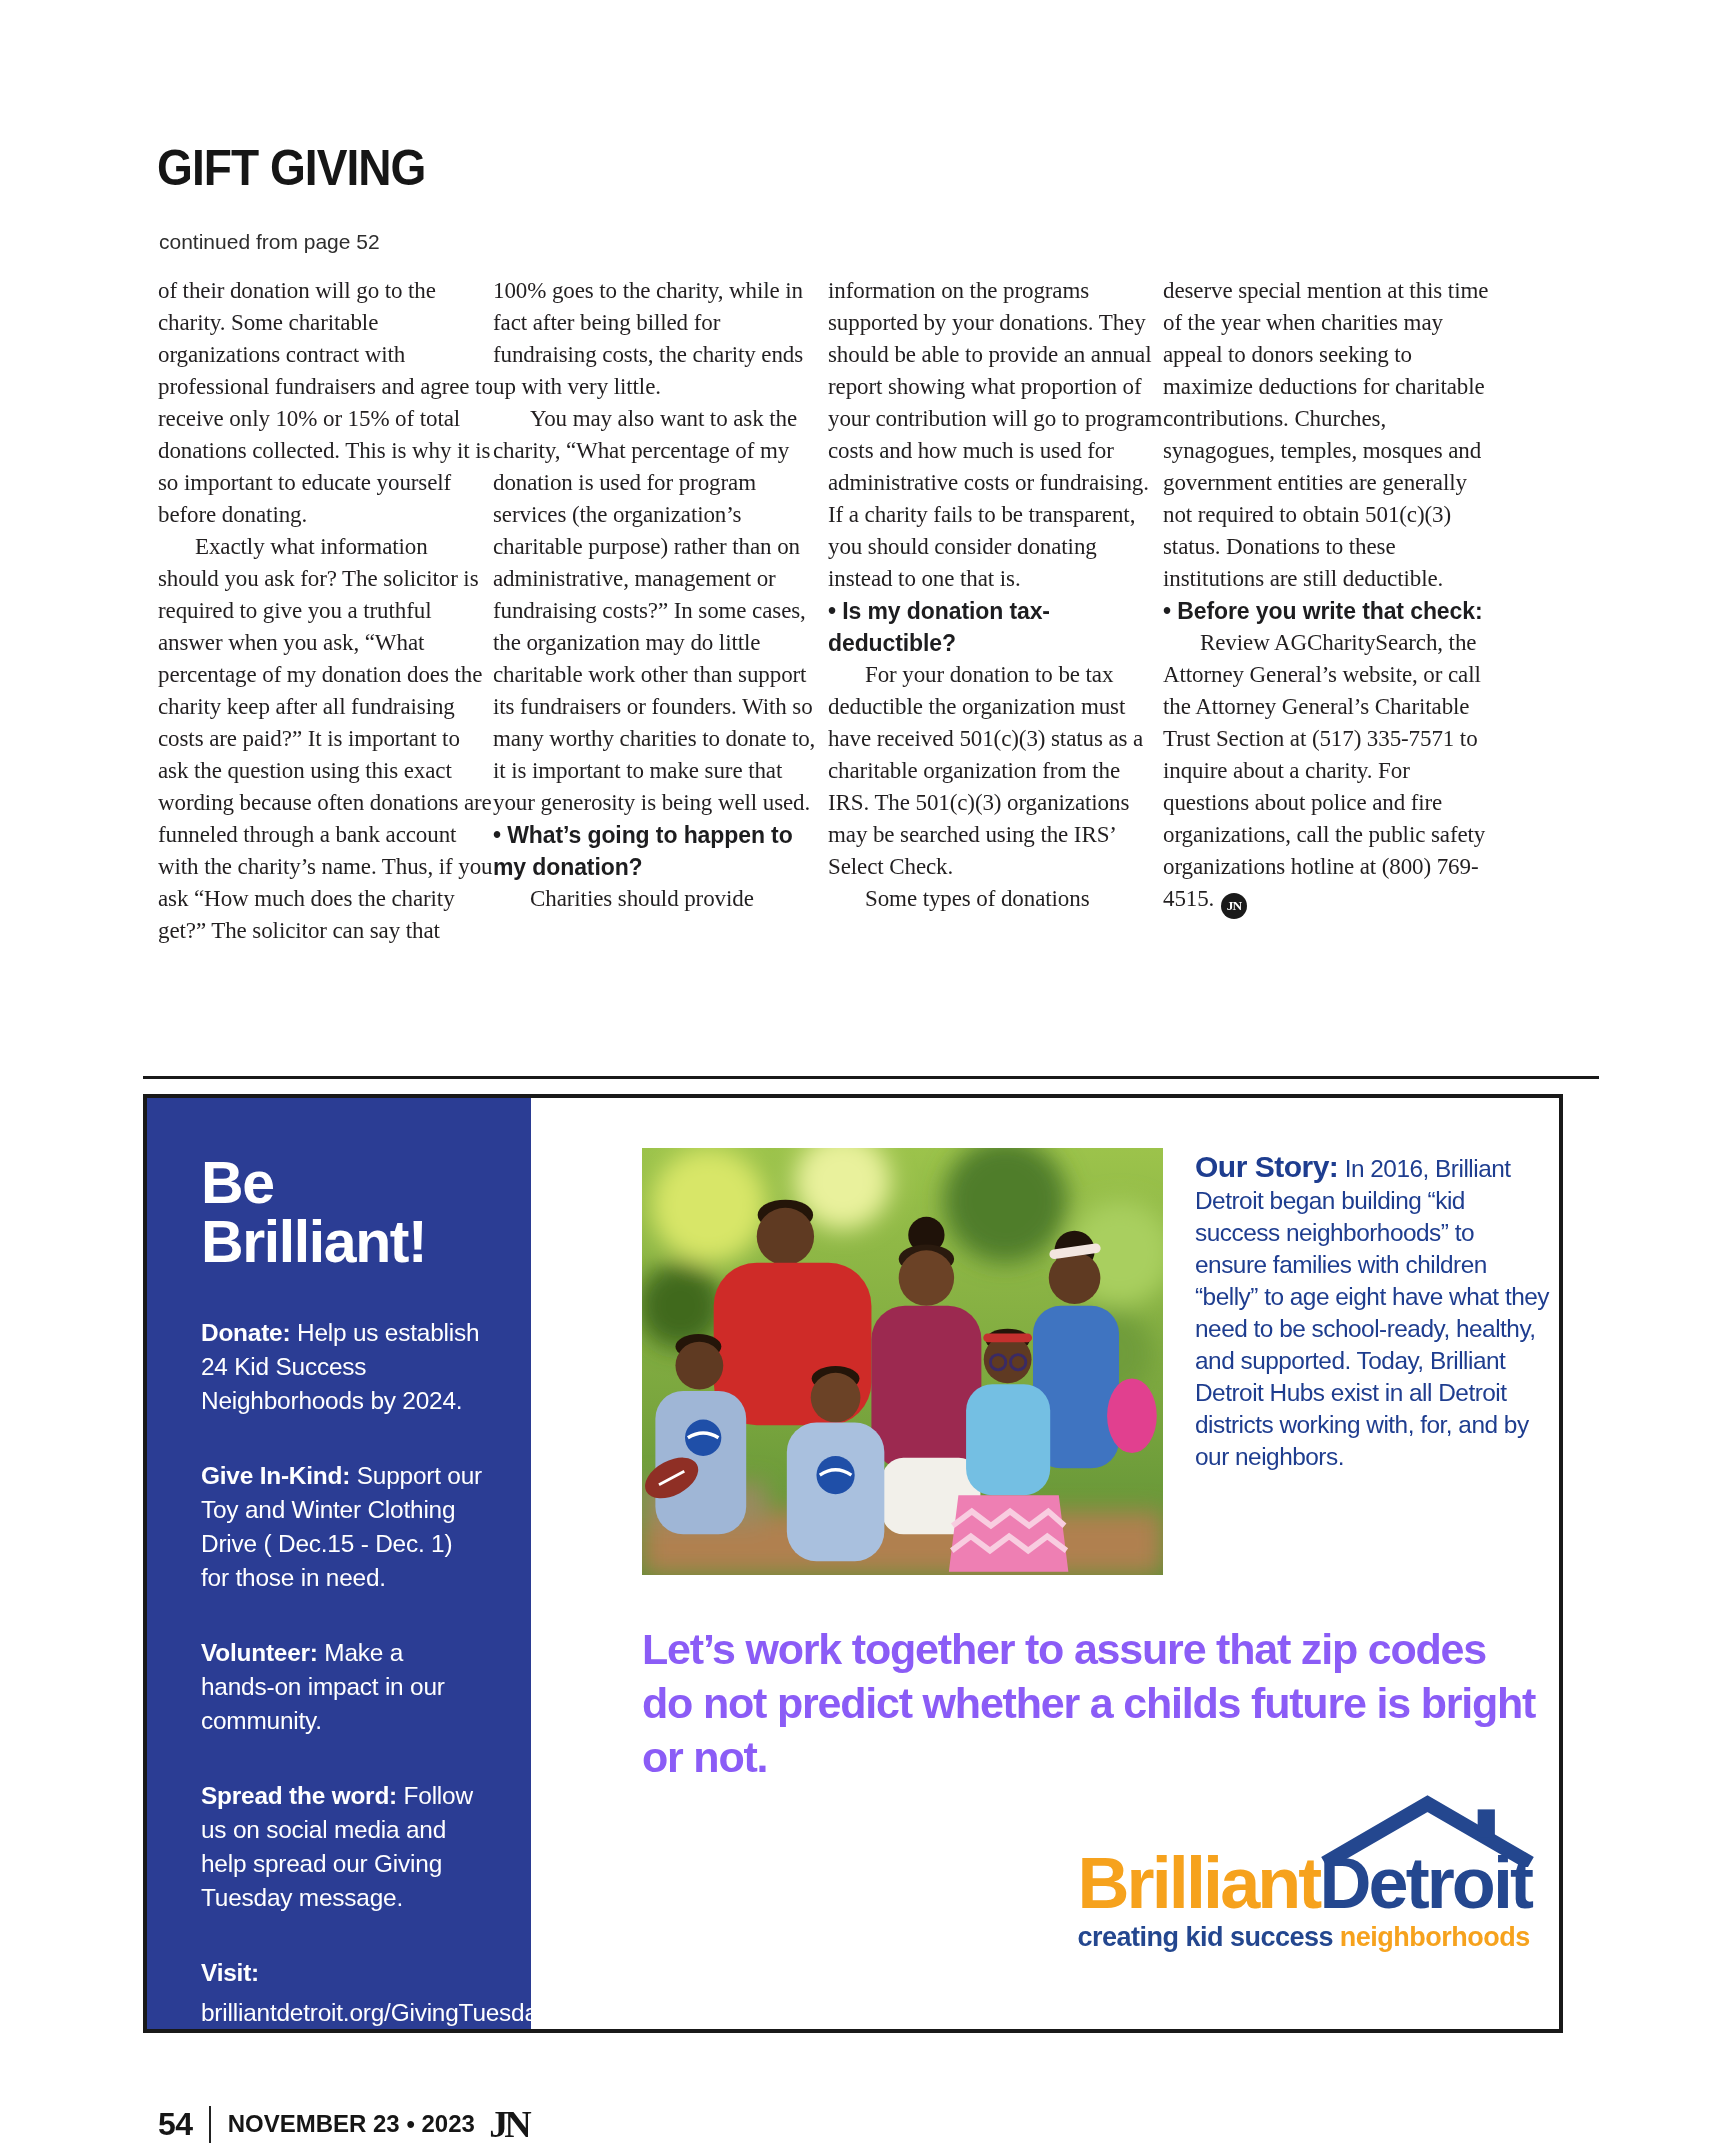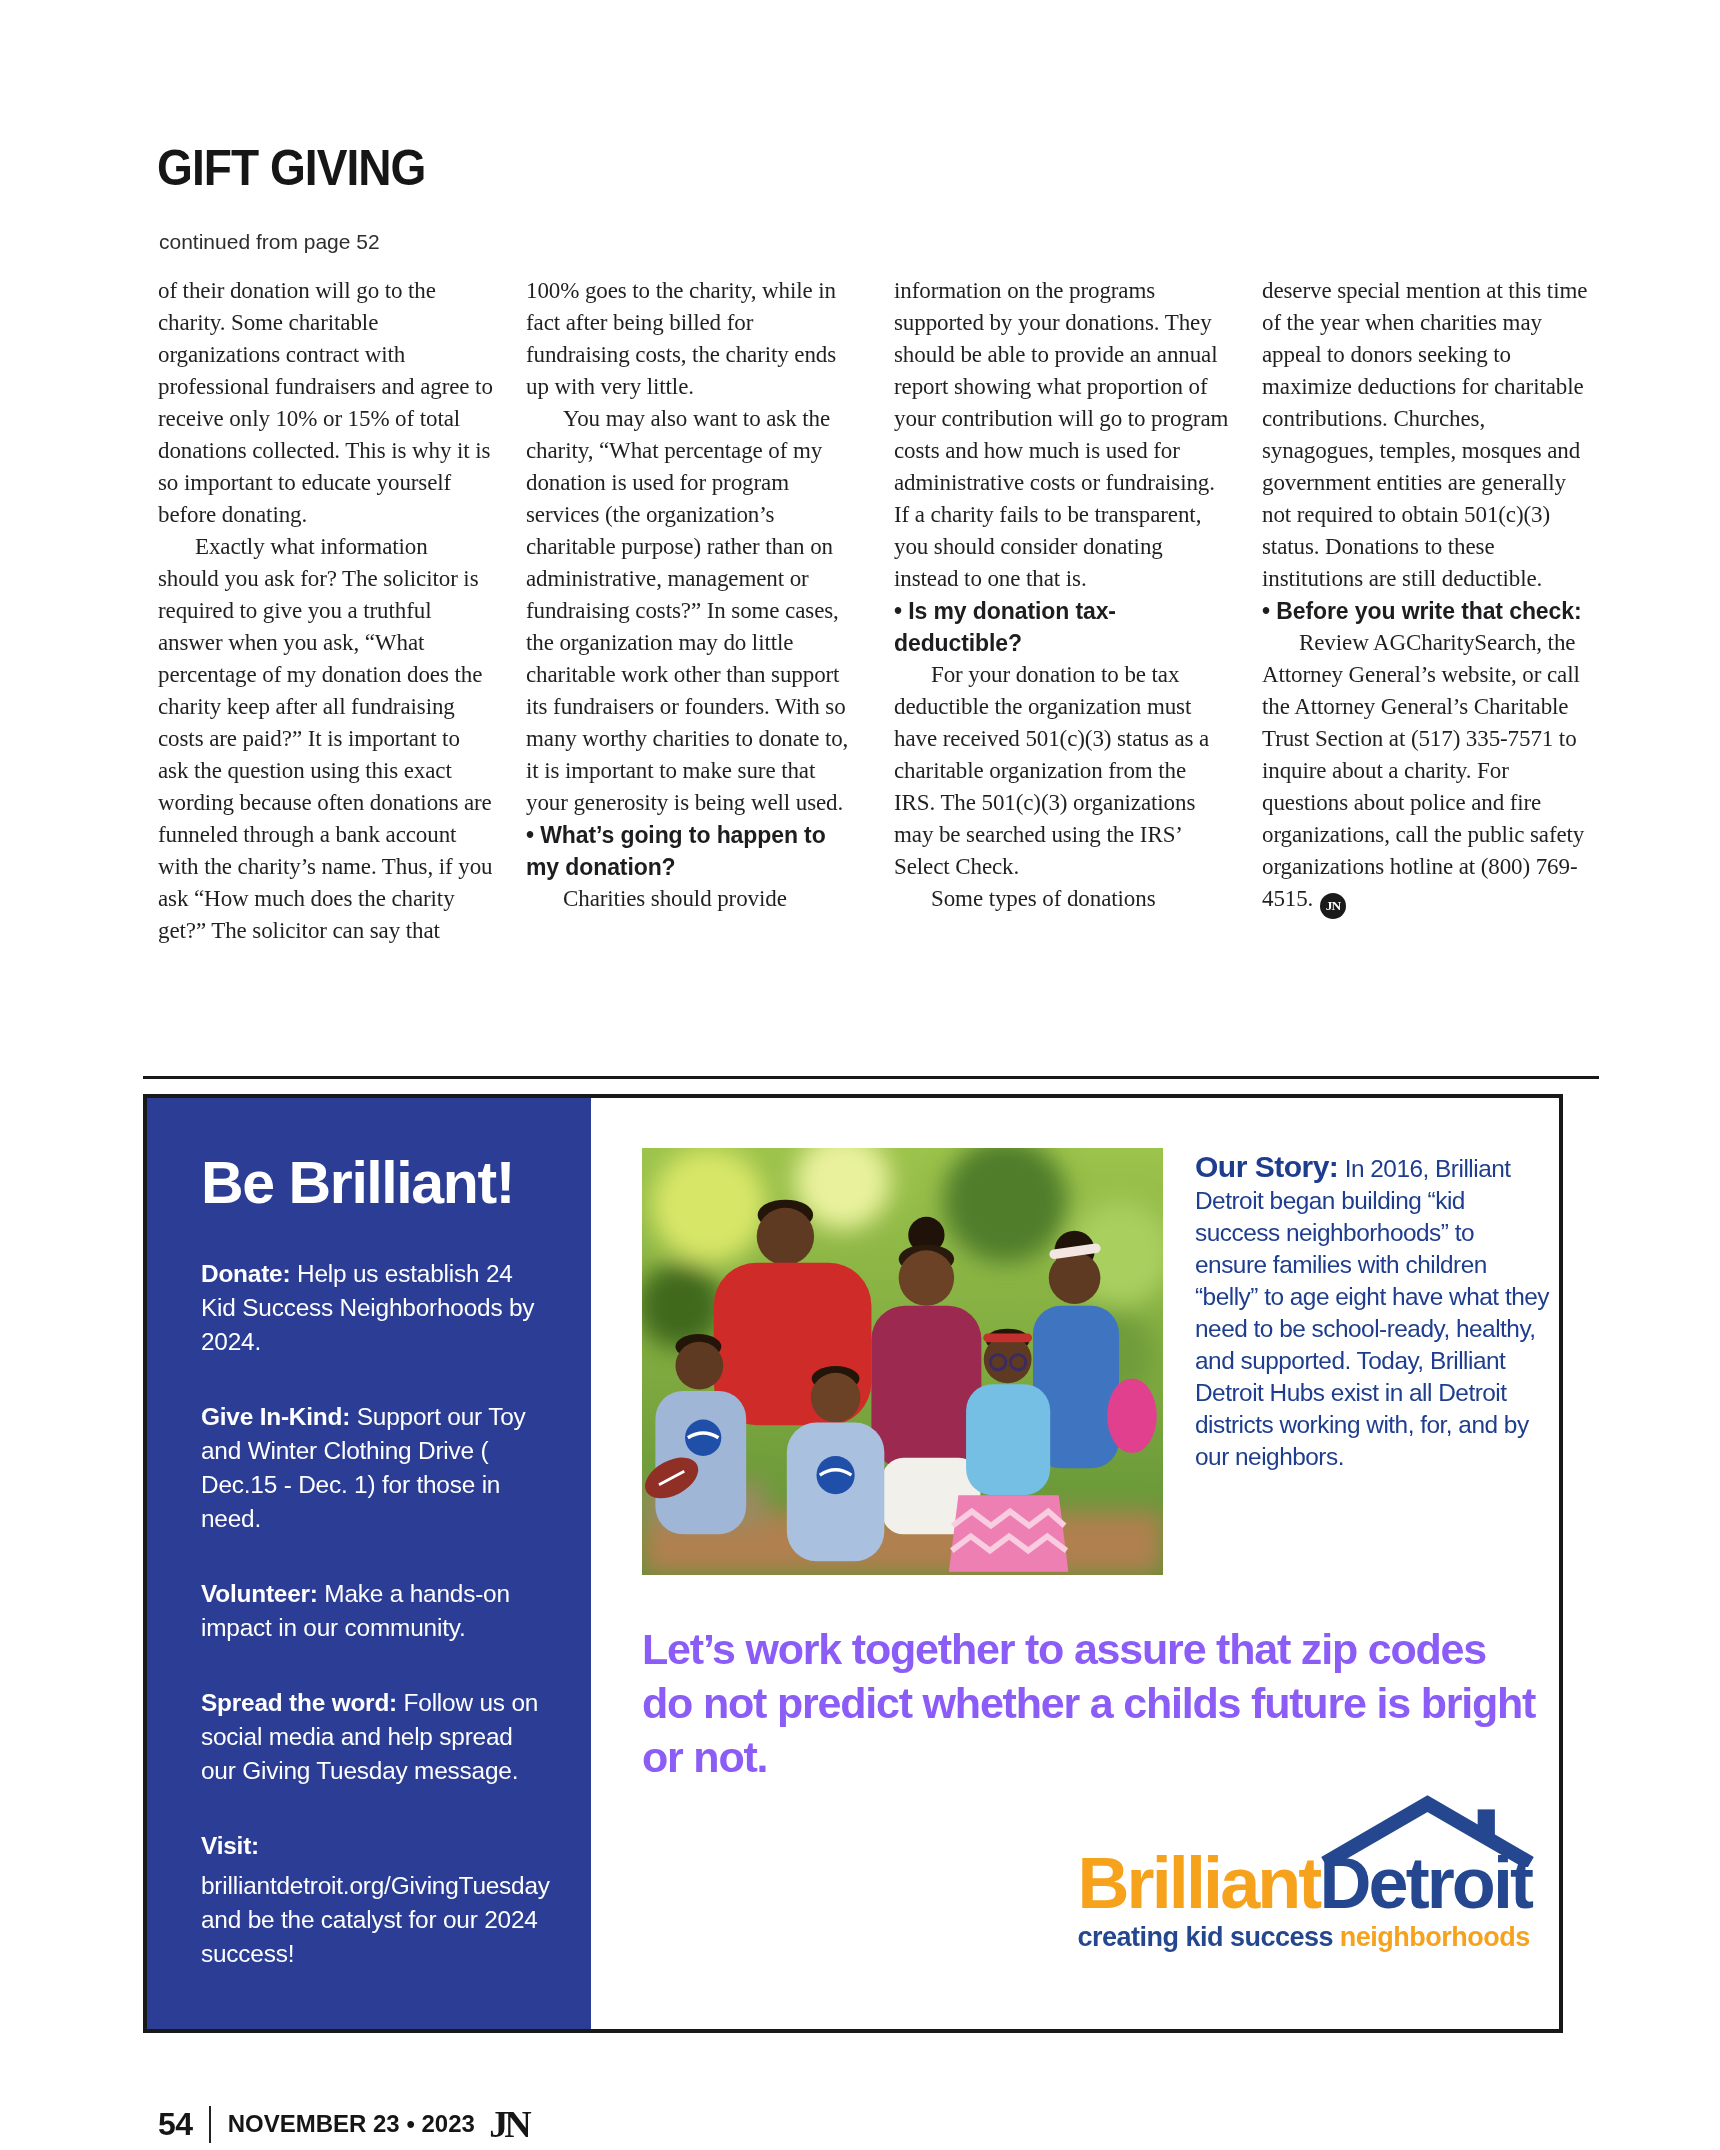--- a/index.html
+++ b/index.html
@@ -14,21 +14,21 @@
     font-size:48px;letter-spacing:-1px;color:#161616;
     transform:scale(0.96,1.06);transform-origin:left top;
   }
   .continued{
     position:absolute;left:159px;top:230px;
     font-family:"Liberation Sans",sans-serif;font-size:21px;color:#2e2e2e;
   }
   
   .cols{
     position:absolute;left:158px;top:275px;width:1439px;height:789px;
-    display:flex;gap:33px;
+    display:flex;
   }
   .col{width:335px;flex:0 0 335px;}
   .col p{margin:0;font-size:23px;line-height:32px;letter-spacing:-0.1px;}
   .p-indent{text-indent:37px;}
   .qhead{
     font-family:"Liberation Sans",sans-serif;font-weight:700;
     font-size:24px;line-height:30px;letter-spacing:-0.2px;color:#1d1d1f;
     margin:31px 0 3.8px 0;
   }
   .endmark{
@@ -39,21 +39,21 @@
   }
   
   .rule{
     position:absolute;left:143px;top:1076px;width:1456px;height:2.9px;background:#191919;
   }
   .ad-box{
     position:absolute;left:143px;top:1094px;width:1420px;height:939px;
     border:4.8px solid #191919;box-sizing:border-box;background:#ffffff;
   }
   .blue-panel{
-    position:absolute;left:0;top:0;bottom:0;width:444px;
+    position:absolute;left:0;top:0;bottom:0;width:384px;
     background:#2b3d94;color:#ffffff;box-sizing:border-box;
     padding:56px 48px 16px 54px;
     font-family:"Liberation Sans",sans-serif;
   }
   .be-brilliant{
     font-size:59px;font-weight:900;letter-spacing:-1.4px;margin:0 0 44px 0;line-height:1;
   }
   .panel-item{font-size:24.4px;line-height:34px;letter-spacing:-0.2px;margin-bottom:41px;font-weight:500;}
   .panel-item .lbl{font-weight:800;}
   .panel-item.visit .lbl{display:block;margin-bottom:6px;}

